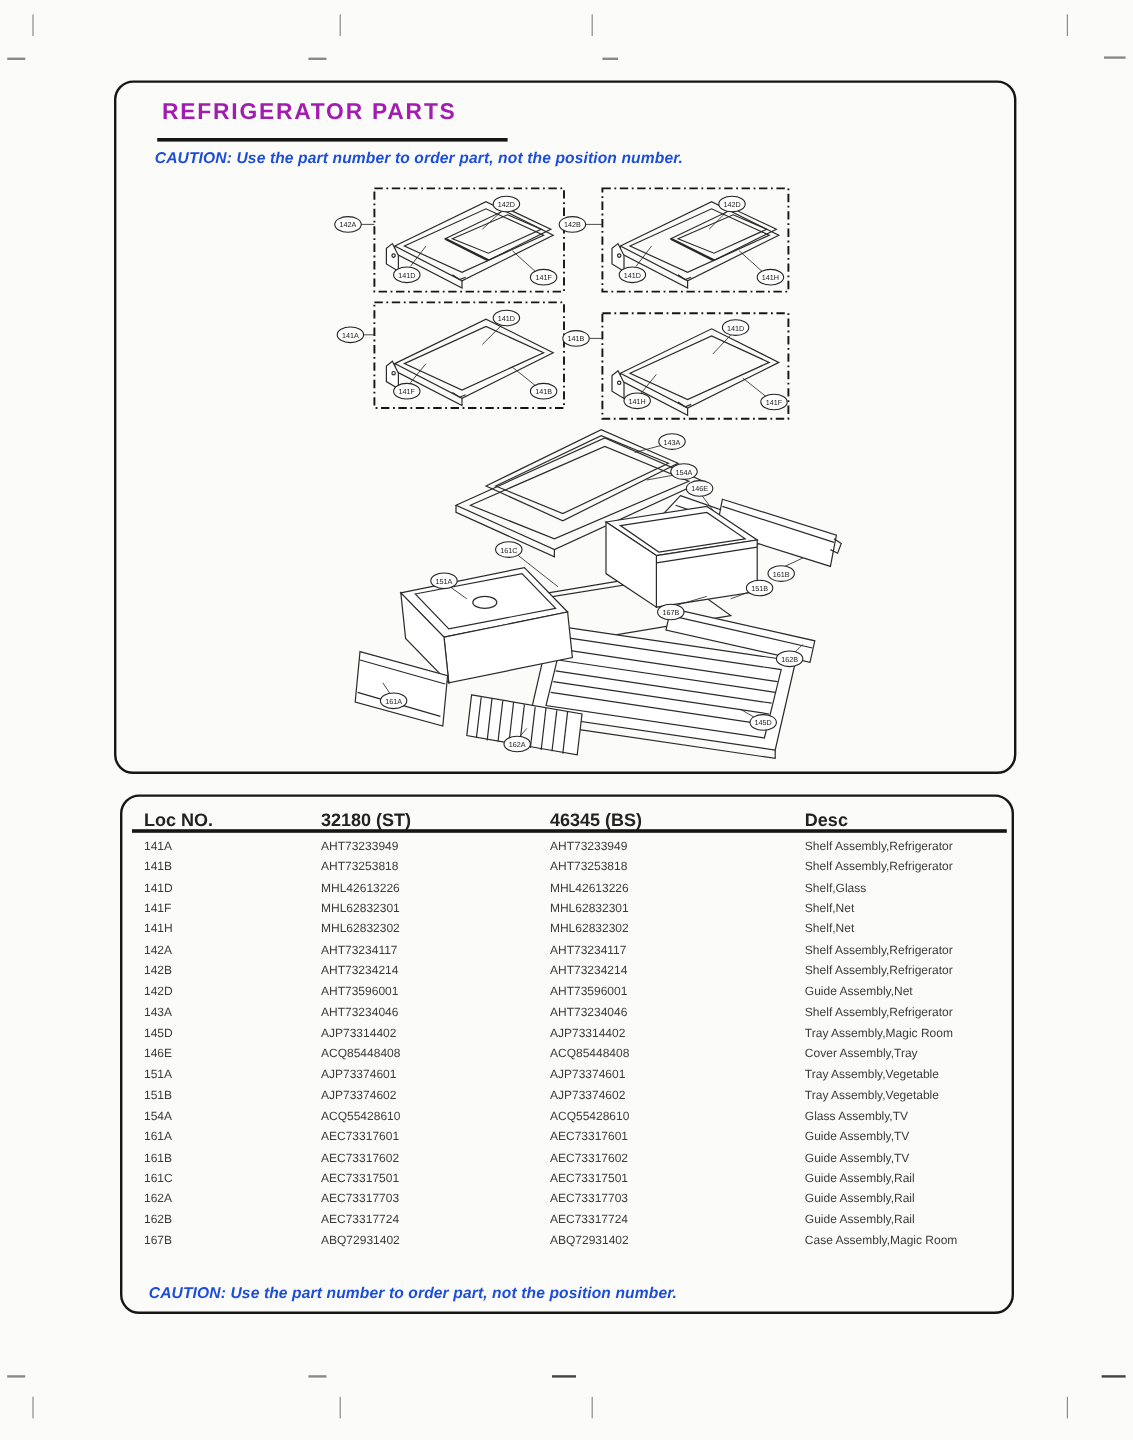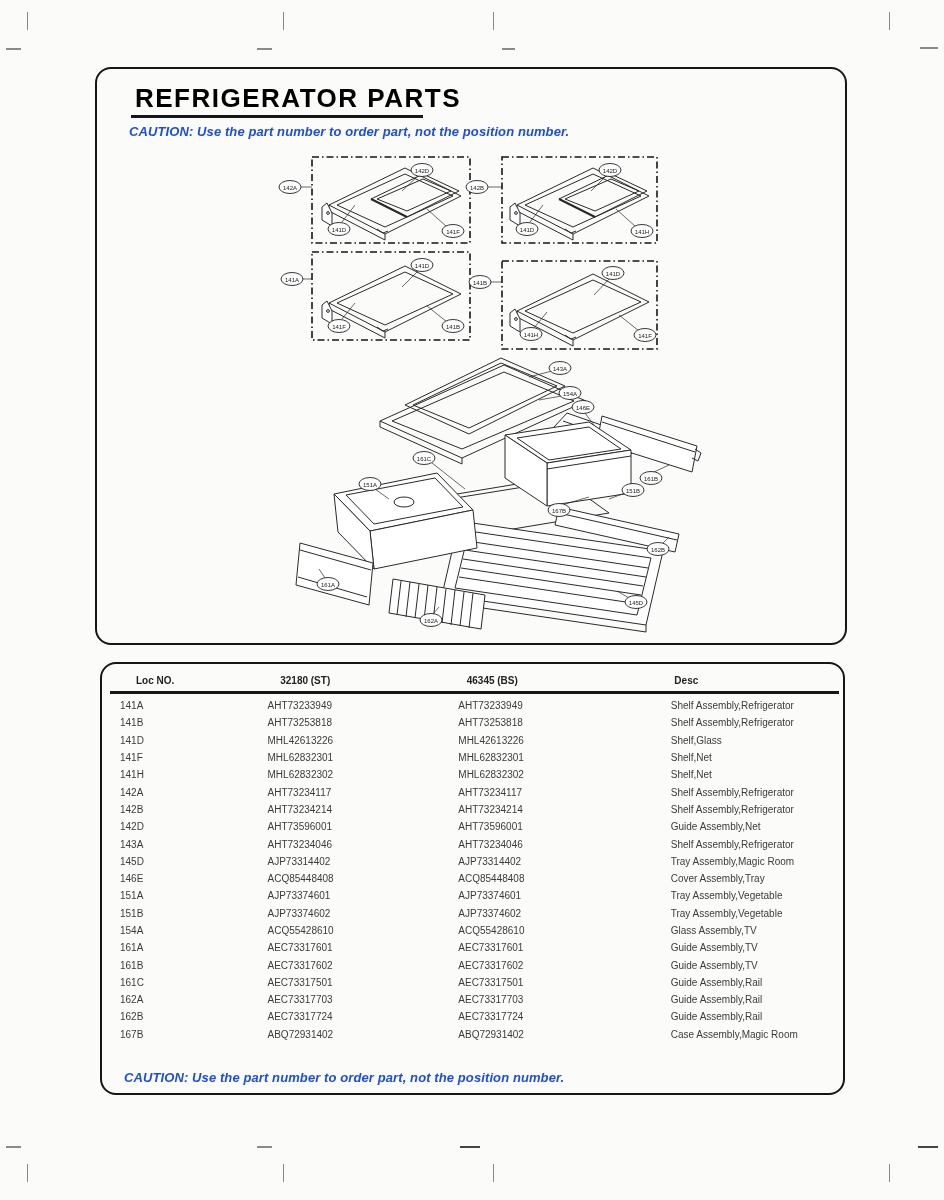--- a/index.html
+++ b/index.html
@@ -18,37 +18,37 @@
   
   .panel{
     position:absolute;border:2.5px solid #161616;border-radius:16px;
     background:transparent;box-sizing:border-box;
   }
   #panel-diagram{left:95px;top:67px;width:752px;height:578px;}
   #panel-table{left:100px;top:662px;width:745px;height:433px;}
 
   .page-title{
     position:absolute;left:38px;top:14px;
-    font-size:26px;font-weight:700;letter-spacing:1.5px;color:#000000;
+    font-size:19px;font-weight:700;letter-spacing:1.5px;color:#a21caf;
     white-space:nowrap;
   }
   .title-rule{position:absolute;left:34px;top:46px;width:292px;height:2.5px;background:#161616;}
   .caution{
     position:absolute;font-size:13px;font-weight:700;font-style:italic;color:#1d4ed8;
     white-space:nowrap;letter-spacing:0.1px;
   }
   #caution-top{left:32px;top:55px;}
   #caution-bottom{left:22px;bottom:8px;}
 
   #diagram-svg{position:absolute;left:0;top:0;}
 
   
   .table-wrap{position:absolute;left:0;top:0;right:0;bottom:0;}
   .thead{position:absolute;left:18px;top:11px;right:10px;display:flex;
-    font-size:10px;font-weight:700;color:#222;margin-left:16px;}
+    font-size:15px;font-weight:700;color:#222;}
   .thead .tc, .trow .tc{display:block;}
   .c0{width:150px;} .c1{width:194px;} .c2{width:216px;} .c3{width:165px;}
   .head-rule{position:absolute;left:8px;top:27px;width:729px;height:2.5px;background:#161616;}
   .tbody{position:absolute;left:18px;top:33px;right:10px;}
   .trow{display:flex;font-size:10px;color:#3b3b3b;height:17.3px;align-items:center;}
 
   svg text{font-family:"Liberation Sans", sans-serif;}
   .bubble-text{font-size:6px;fill:#222;text-anchor:middle;}
   .art{stroke:#2a2a2a;fill:none;stroke-width:1;}
   .artfill{stroke:#2a2a2a;fill:#ffffff;stroke-width:1;}

